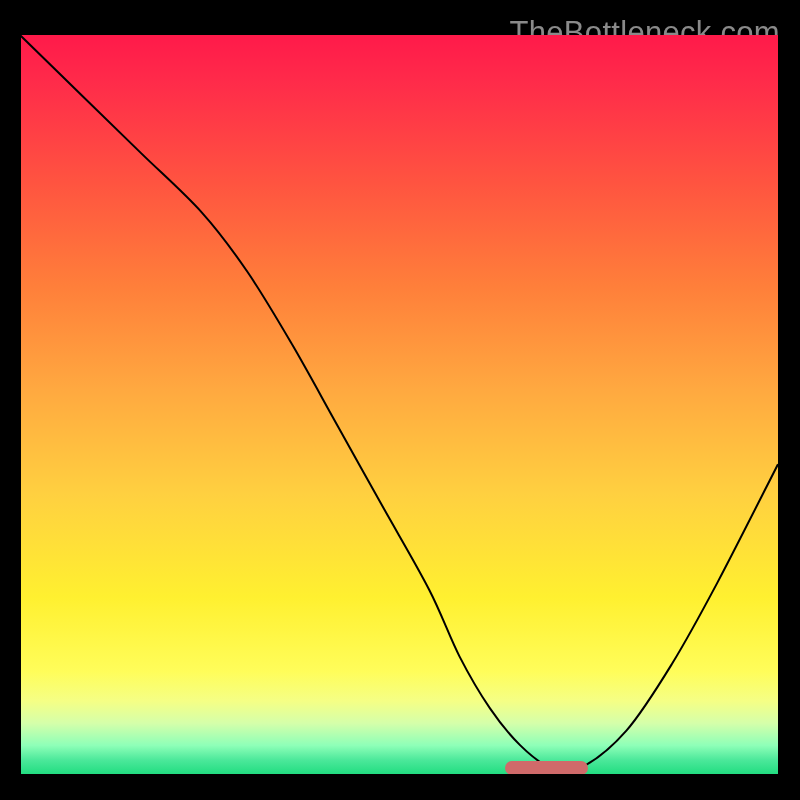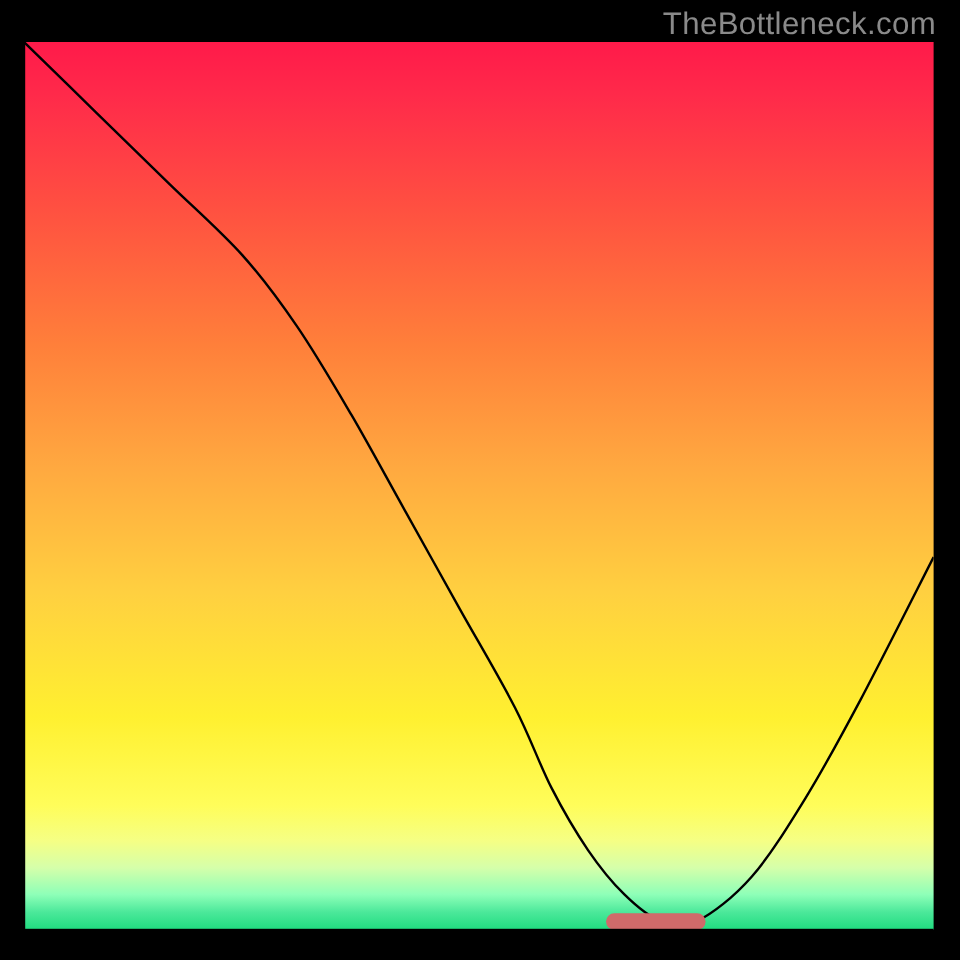--- a/index.html
+++ b/index.html
@@ -46,25 +46,25 @@
     inset: 0;
   }
   .minimum-marker {
     position: absolute;
     background: #d06a6a;
     height: 14px;
     border-radius: 7px;
   }
   .watermark {
     position: absolute;
-    top: 4px;
+    top: 15px;
     right: 20px;
     color: #8a8a8a;
     font-family: Arial, Helvetica, sans-serif;
-    font-size: 26px;
+    font-size: 31px;
     letter-spacing: 0.3px;
   }
   .axis-border {
     position: absolute;
     inset: 0;
     border-left: 1px solid #000;
     border-bottom: 1px solid #000;
     pointer-events: none;
   }
 </style>

